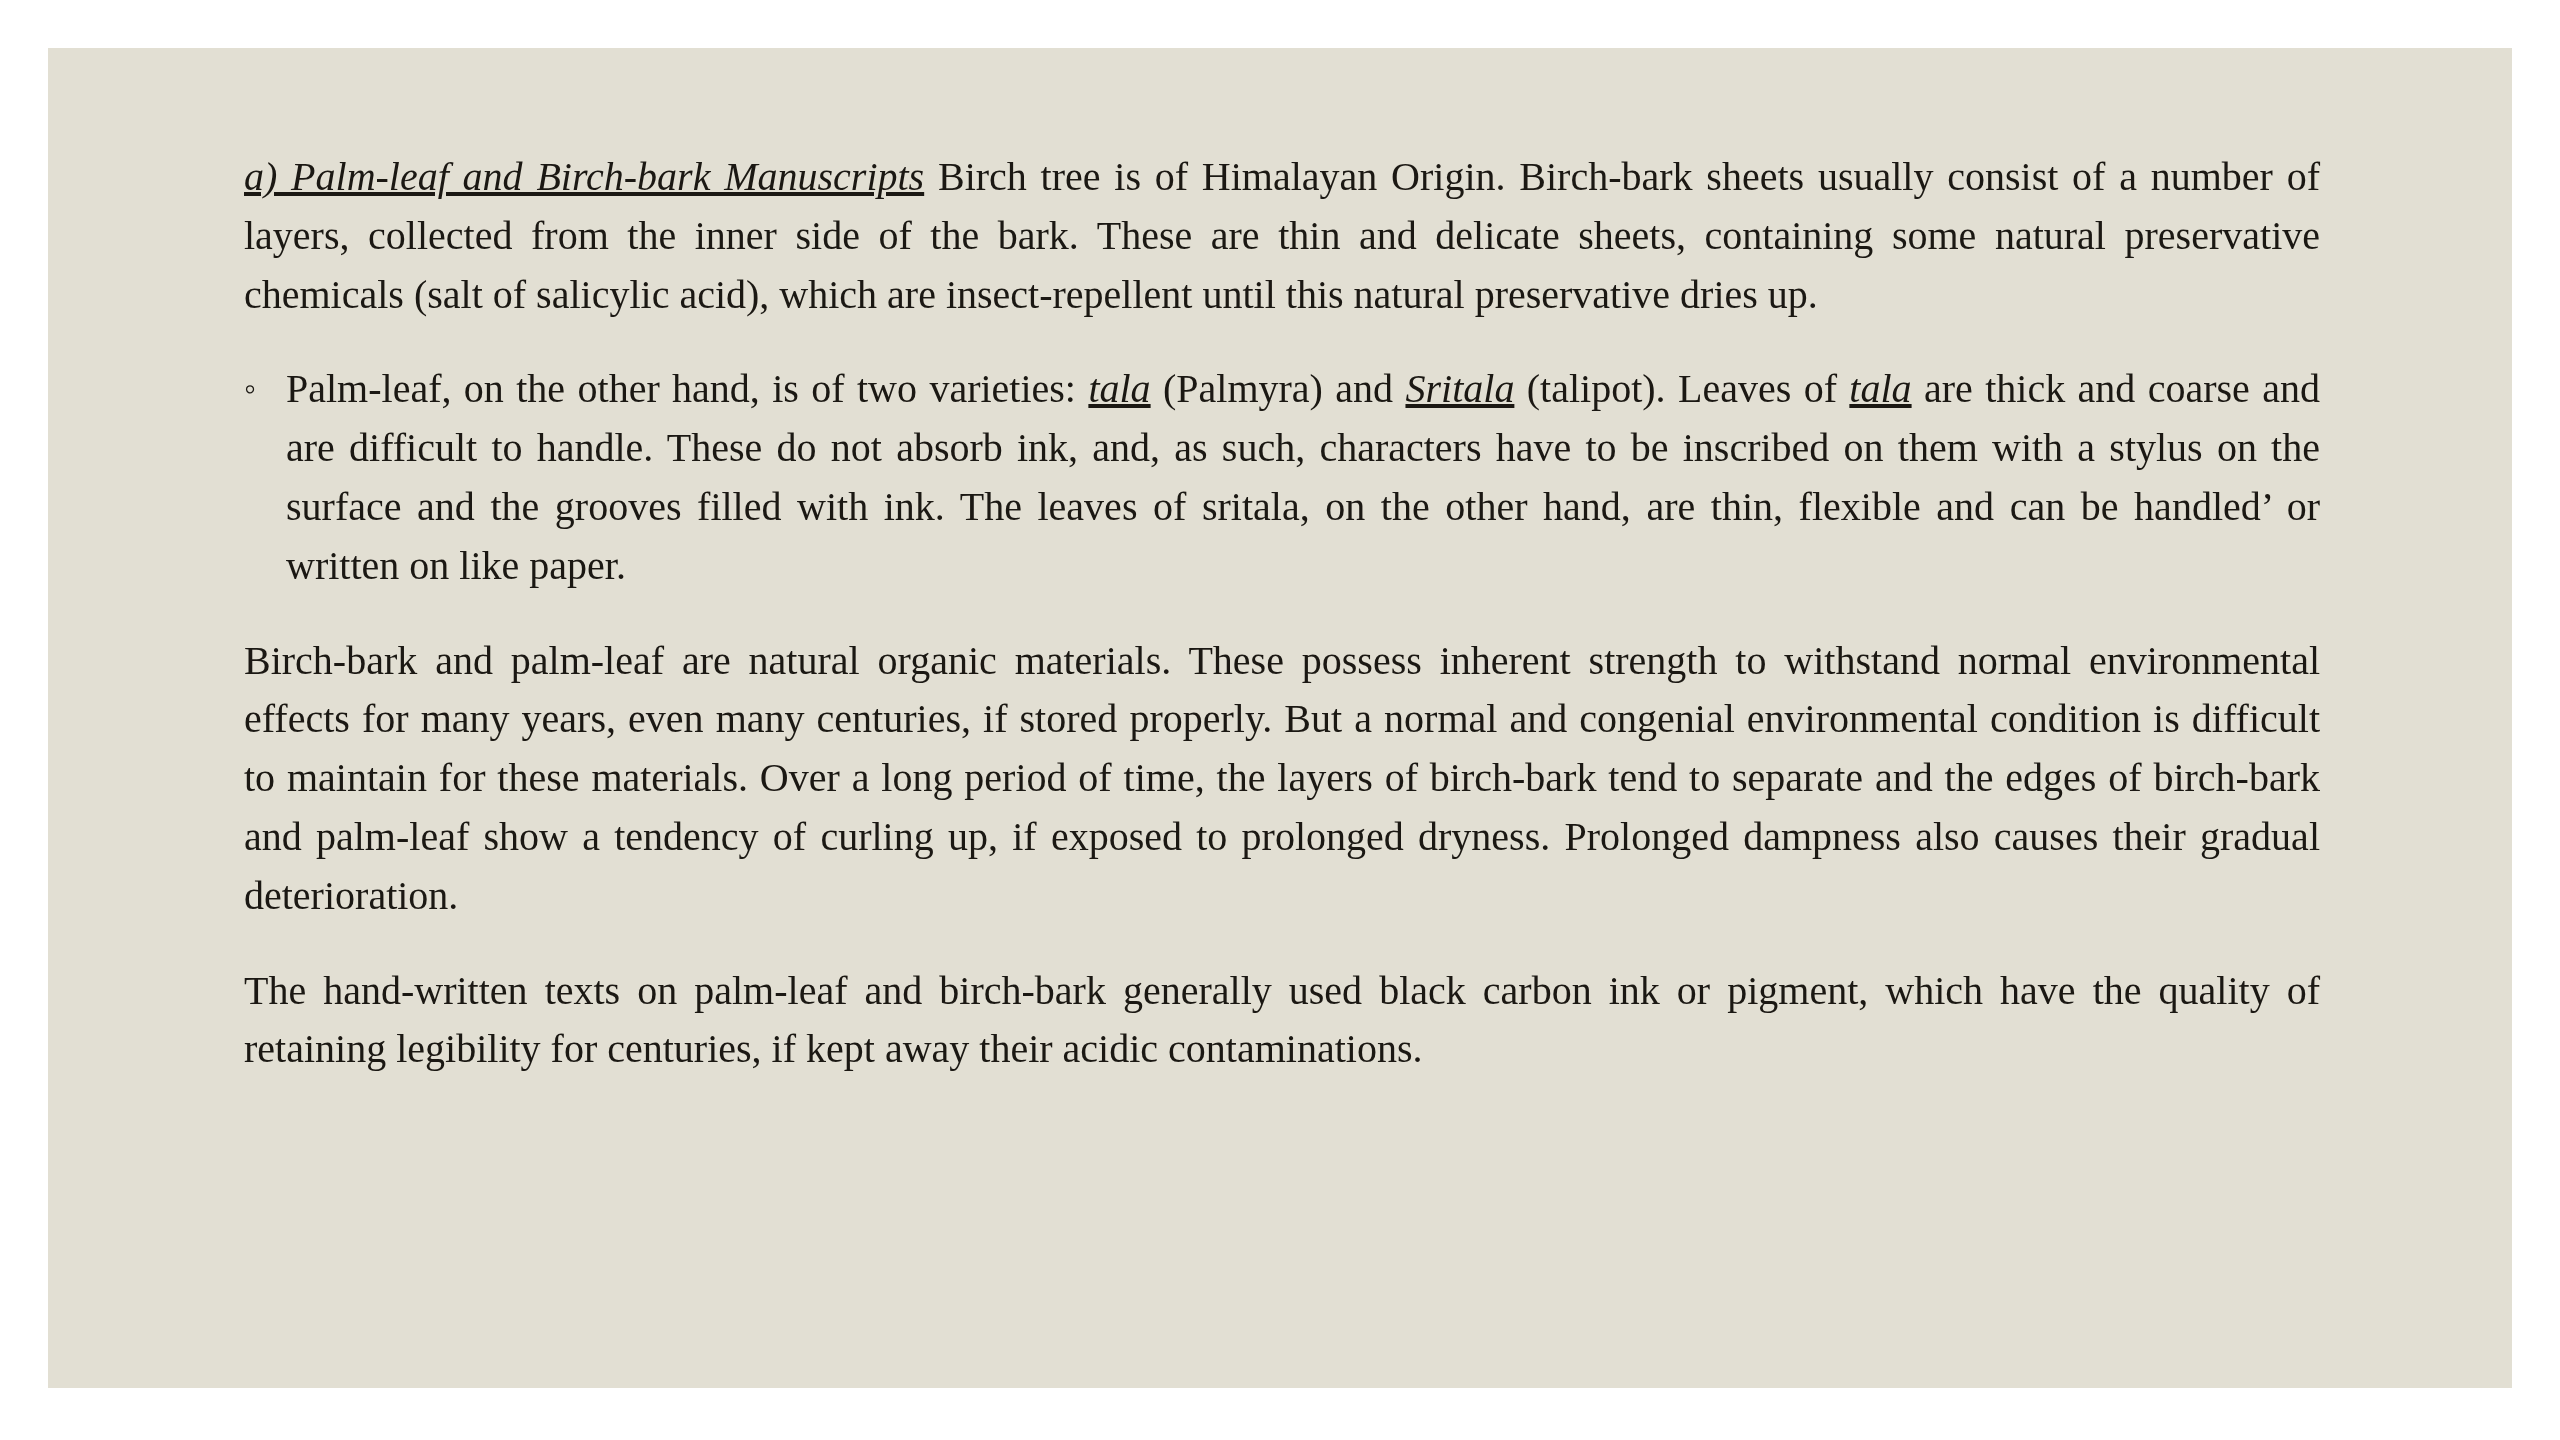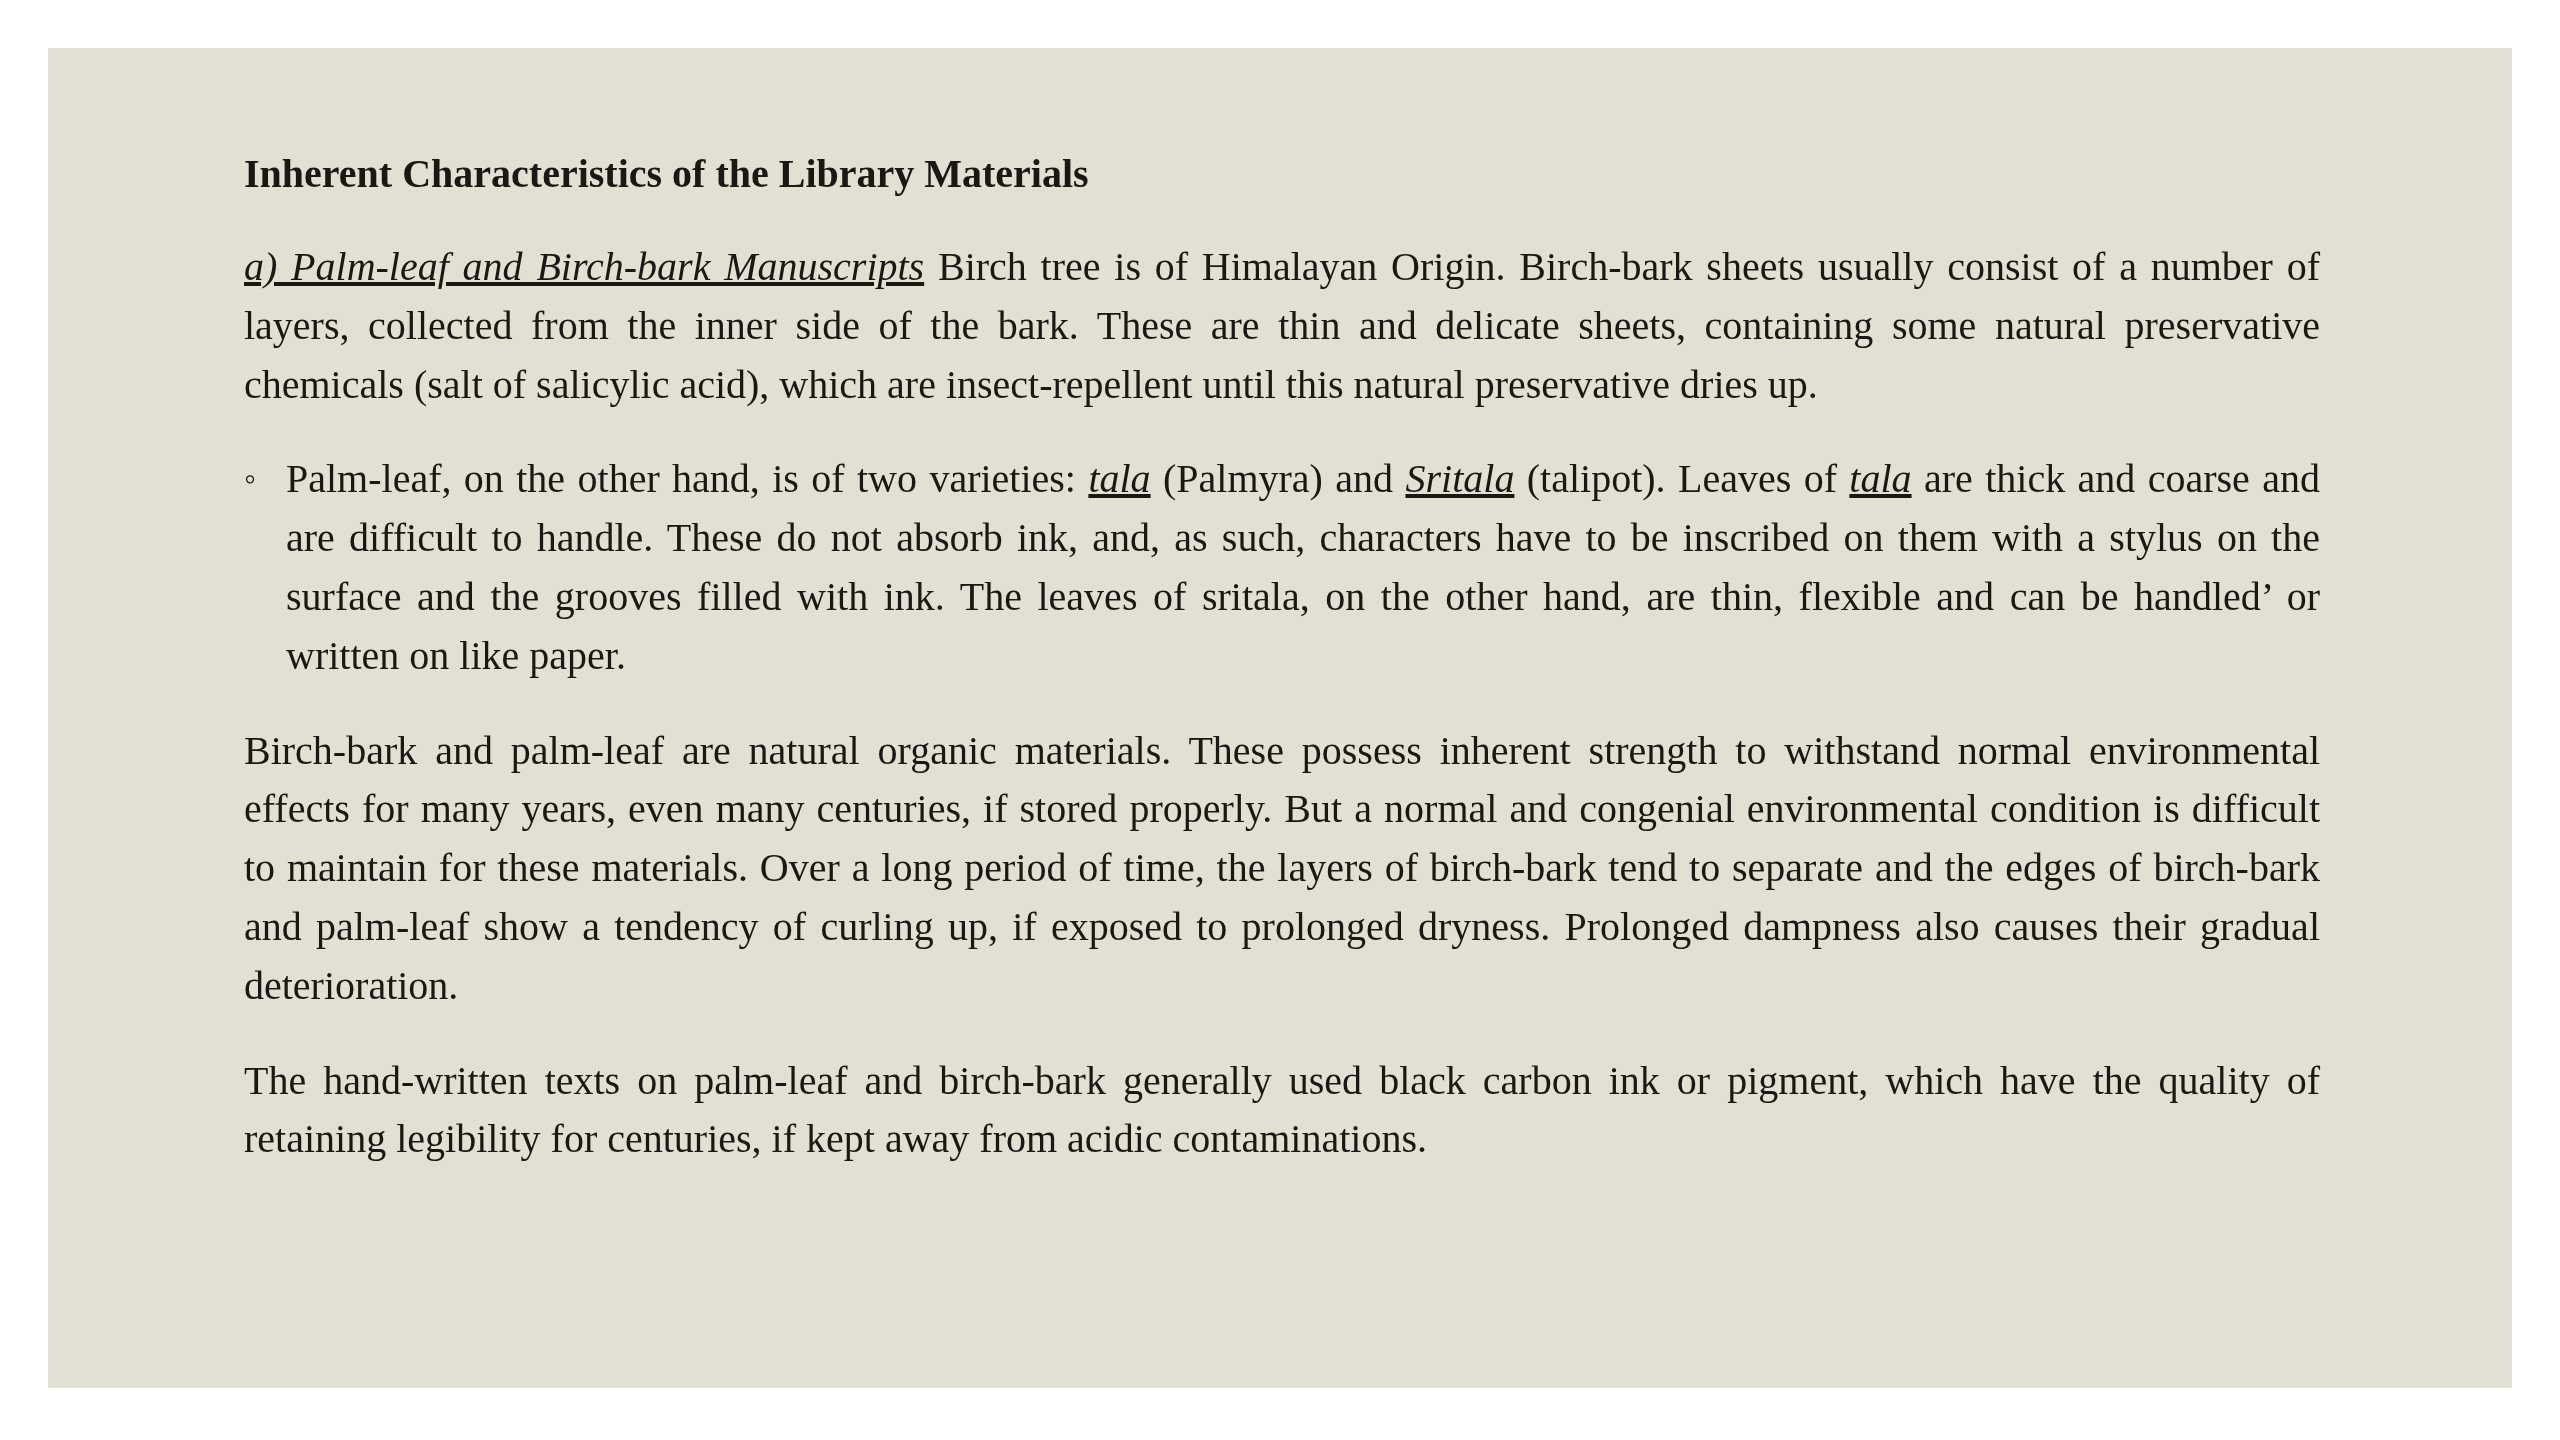--- a/index.html
+++ b/index.html
@@ -60,26 +60,25 @@
     font-size: 34px;
     line-height: 1.73;
   }
 </style>
 </head>
 <body>
 
 <div class="page">
   <div class="content">
 
-    <h1 class="doc-heading">Inherent Characteristics of the Library Materials</h1>
 
     <p class="para"><span class="italic">a) Palm-leaf and Birch-bark Manuscripts</span> <span>Birch tree is of Himalayan Origin. Birch-bark sheets usually consist of a number of layers, collected from the inner side of the bark. These are thin and delicate sheets, containing some natural preservative chemicals (salt of salicylic acid), which are insect-repellent until this natural preservative dries up.</span></p>
 
     <div class="bullet-item">
       <span class="bullet-marker">◦</span><span>Palm-leaf, on the other hand, is of two varieties: </span><span class="italic">tala</span><span> (Palmyra) and </span><span class="italic">Sritala</span><span> (talipot). Leaves of </span><span class="italic">tala</span><span> are thick and coarse and are difficult to handle. These do not absorb ink, and, as such, characters have to be inscribed on them with a stylus on the surface and the grooves filled with ink. The leaves of sritala, on the other hand, are thin, flexible and can be handled’ or written on like paper.</span>
     </div>
 
     <p class="para">Birch-bark and palm-leaf are natural organic materials. These possess inherent strength to withstand normal environmental effects for many years, even many centuries, if stored properly. But a normal and congenial environmental condition is difficult to maintain for these materials. Over a long period of time, the layers of birch-bark tend to separate and the edges of birch-bark and palm-leaf show a tendency of curling up, if exposed to prolonged dryness. Prolonged dampness also causes their gradual deterioration.</p>
 
-    <p class="para">The hand-written texts on palm-leaf and birch-bark generally used black carbon ink or pigment, which have the quality of retaining legibility for centuries, if kept away from acidic contaminations.</p>
+    <p class="para">The hand-written texts on palm-leaf and birch-bark generally used black carbon ink or pigment, which have the quality of retaining legibility for centuries, if kept away their acidic contaminations.</p>
 
   </div>
 </div>
 
 </body></html>

